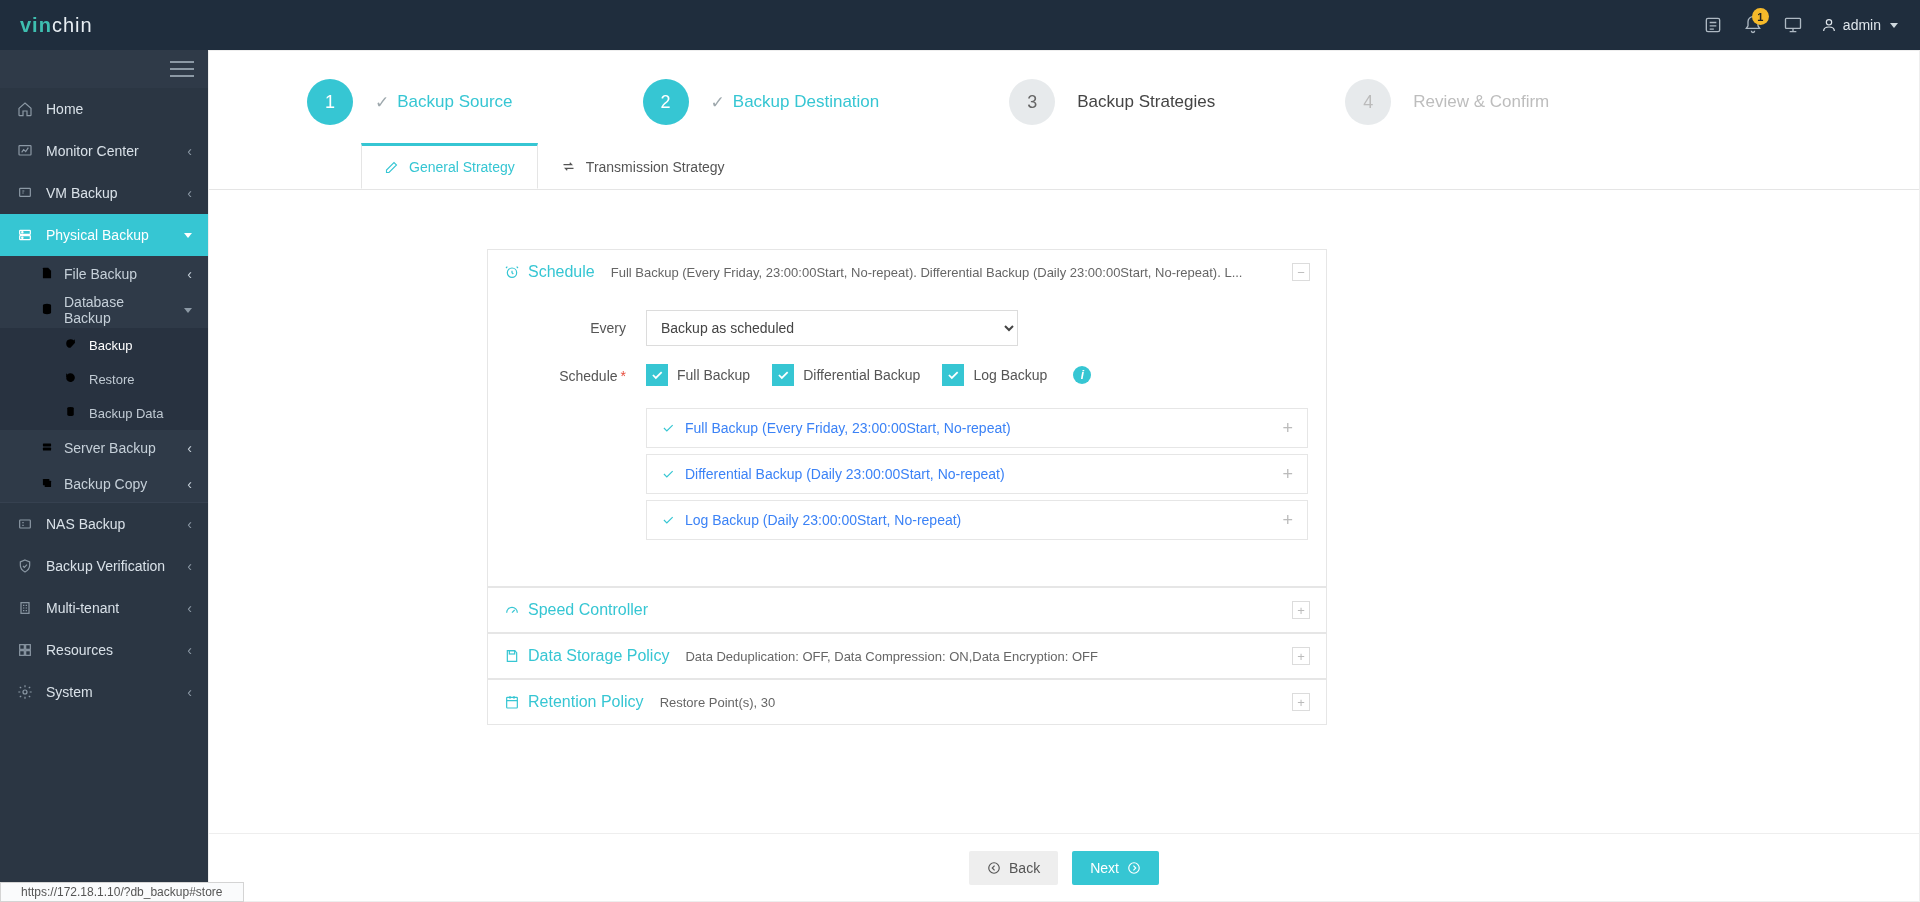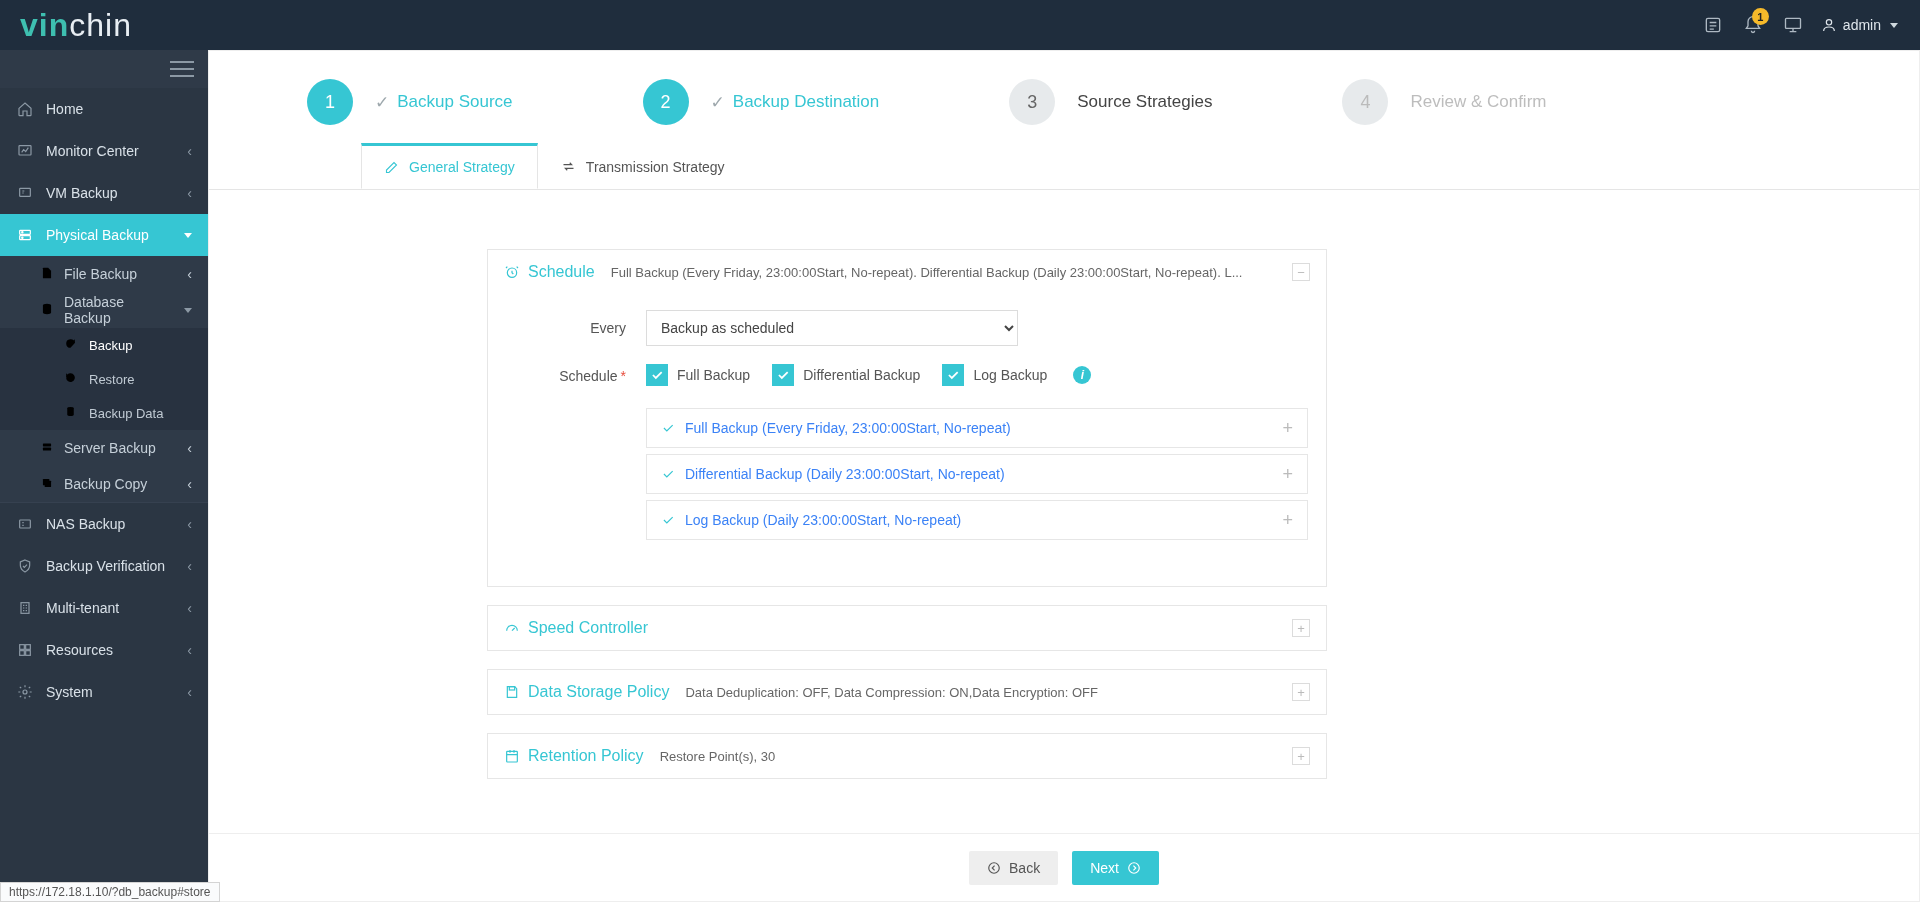--- a/index.html
+++ b/index.html
@@ -1,20 +1,20 @@
 <!DOCTYPE html>
 <html><head>
 <meta charset="utf-8">
 <style>
 * { margin:0; padding:0; box-sizing:border-box; font-family:"Segoe UI","Helvetica Neue",Arial,sans-serif; }
 html,body { width:1920px; height:902px; overflow:hidden; background:#f5f5f5; color:#666; font-size:14px; }
 
 
 .topbar { height:50px; background:#1f2d3d; display:flex; align-items:center; padding:0 22px 0 20px; color:#e4e9ef; position:relative; z-index:5; }
-.brand { font-size:32px; font-weight:400; letter-spacing:1px; font-family:"Century Gothic","Segoe UI",sans-serif; }
+.brand { font-size:20px; font-weight:400; letter-spacing:1px; font-family:"Century Gothic","Segoe UI",sans-serif; }
 .brand .v { color:#3ebfb0; font-weight:600; }
 .brand .rest { color:#e8eef3; }
 .top-spacer { flex:1; }
 .top-icon { width:40px; height:50px; display:flex; align-items:center; justify-content:center; color:#aeb9c3; cursor:pointer; position:relative; }
 .top-icon svg { width:20px; height:20px; fill:none; stroke:currentColor; stroke-width:1.6; }
 .bell-badge { position:absolute; top:8px; right:4px; width:17px; height:17px; border-radius:50%; background:#f7ba2a; color:#222; font-size:11px; font-weight:600; display:flex; align-items:center; justify-content:center; }
 .top-user { display:flex; align-items:center; gap:6px; color:#dfe6ec; margin-left:8px; cursor:pointer; }
 .top-user svg { width:16px; height:16px; fill:none; stroke:currentColor; stroke-width:1.8; }
 .top-user .caret { border-left:4px solid transparent; border-right:4px solid transparent; border-top:5px solid #cfd8de; margin-left:3px; }
 
@@ -59,21 +59,21 @@
 .tabs { display:flex; border-bottom:1px solid #e5e5e5; padding-left:152px; }
 .tab { height:46px; display:flex; align-items:center; gap:10px; padding:0 22px; border:1px solid transparent; border-bottom:none; color:#555; cursor:pointer; }
 .tab.active { border:1px solid #e5e5e5; border-bottom:1px solid #fff; margin-bottom:-1px; background:#fff; color:#36c6d3; border-top:3px solid #36c6d3; }
 .tab svg { width:15px; height:15px; stroke:currentColor; fill:none; stroke-width:1.8; }
 
 
 .panel-col { position:absolute; top:176px; left:0; right:0; bottom:68px; overflow-y:auto; padding:22px 0 22px 0; }
 .panel-inner { width:840px; margin-left:278px; }
 
 
-.panel { border:1px solid #e6e6e6; margin-bottom:18px; background:#fff; }
+.panel { border:1px solid #e6e6e6; background:#fff; }
 .panel-h { display:flex; align-items:center; height:44px; padding:0 16px; gap:10px; cursor:pointer; }
 .panel-h .ttl { color:#36c6d3; font-size:16px; display:flex; align-items:center; gap:8px; }
 .panel-h .ttl svg { width:16px; height:16px; stroke:currentColor; fill:none; stroke-width:1.8; }
 .panel-h .summ { color:#666; font-size:13px; flex:1; white-space:nowrap; overflow:hidden; text-overflow:ellipsis; margin-left:6px; }
 .panel-h .toggle { color:#bbb; width:18px; height:18px; border:1px solid #dcdcdc; display:flex; align-items:center; justify-content:center; font-size:13px; line-height:1; }
 .panel-body { padding:16px 18px 22px 18px; }
 
 .form-row { display:flex; align-items:center; margin-bottom:18px; gap:20px; }
 .form-row .lbl { width:120px; text-align:right; color:#555; font-size:14px; white-space:nowrap; }
 .form-row .lbl .req { color:#e74c3c; margin-left:3px; }
@@ -99,21 +99,21 @@
 .panel-col::-webkit-scrollbar-thumb { background:#d4d4d4; }
 
 
 .footer { position:absolute; left:0; right:0; bottom:0; height:68px; background:#fff; display:flex; align-items:center; justify-content:center; gap:14px; border-top:1px solid #eee; }
 .btn { height:34px; padding:0 18px; border:none; font-size:14px; display:flex; align-items:center; gap:8px; cursor:pointer; border-radius:2px; }
 .btn.back { background:#eeeeee; color:#555; }
 .btn.next { background:#36c6d3; color:#fff; }
 .btn svg { width:14px; height:14px; stroke:currentColor; fill:none; stroke-width:2; }
 
 
-.status-url { position:absolute; left:0; bottom:0; background:#fafbfc; border:1px solid #d4d4d4; padding:2px 8px; font-size:12px; color:#555; z-index:30; }
+.status-url { position:absolute; left:0; bottom:0; background:#fafbfc; border:1px solid #d4d4d4; padding:2px 20px; font-size:12px; color:#555; z-index:30; }
 </style>
 </head>
 <body>
 
 <div class="topbar">
   <div class="brand">
     <span class="v">vin</span><span class="rest">chin</span>
   </div>
   <div class="top-spacer"></div>
   <div class="top-icon">
@@ -317,21 +317,21 @@
     <div class="step done">
       <div class="num">2</div>
       <div class="lbl">
           <span class="chk">✓</span>
           <span>Backup Destination</span>
         </div>
     </div>
     <div class="step current">
       <div class="num">3</div>
       <div class="lbl">
-          <span>Source Strategies</span>
+          <span>Backup Strategies</span>
         </div>
     </div>
     <div class="step pending">
       <div class="num">4</div>
       <div class="lbl">
           <span>Review &amp; Confirm</span>
         </div>
     </div>
   </div>
 

